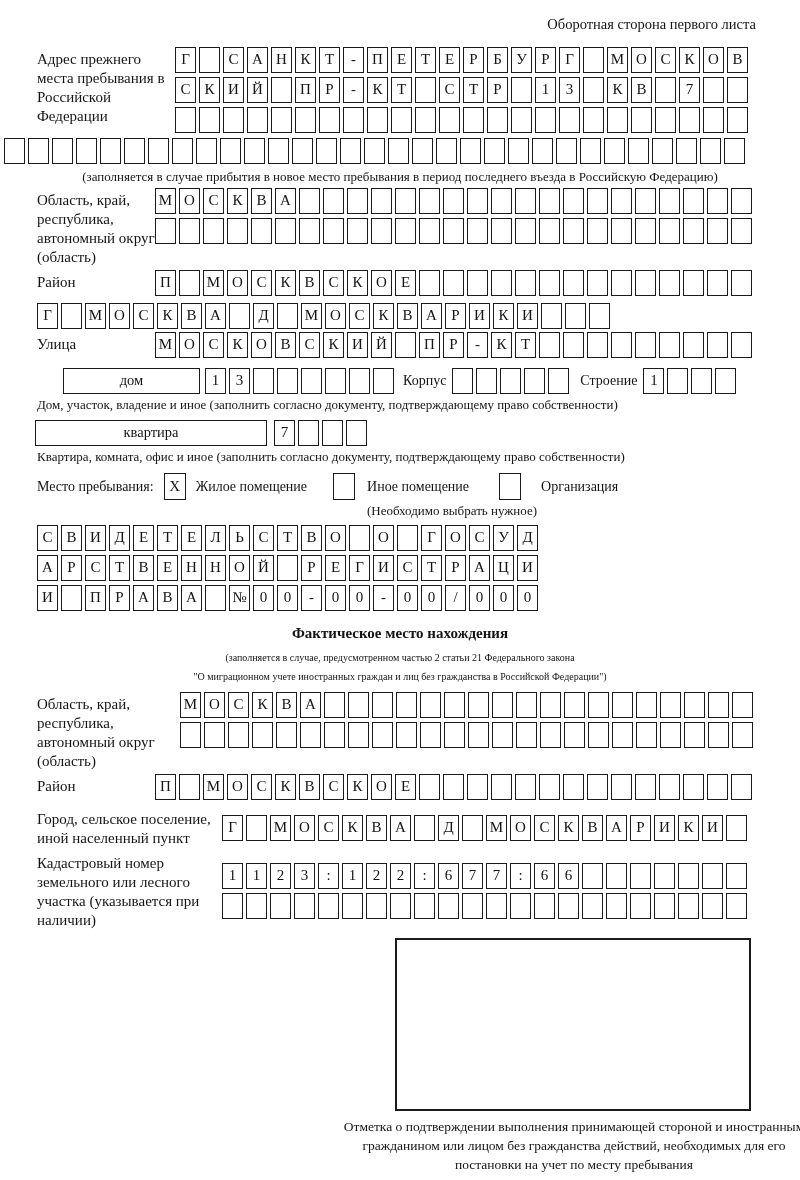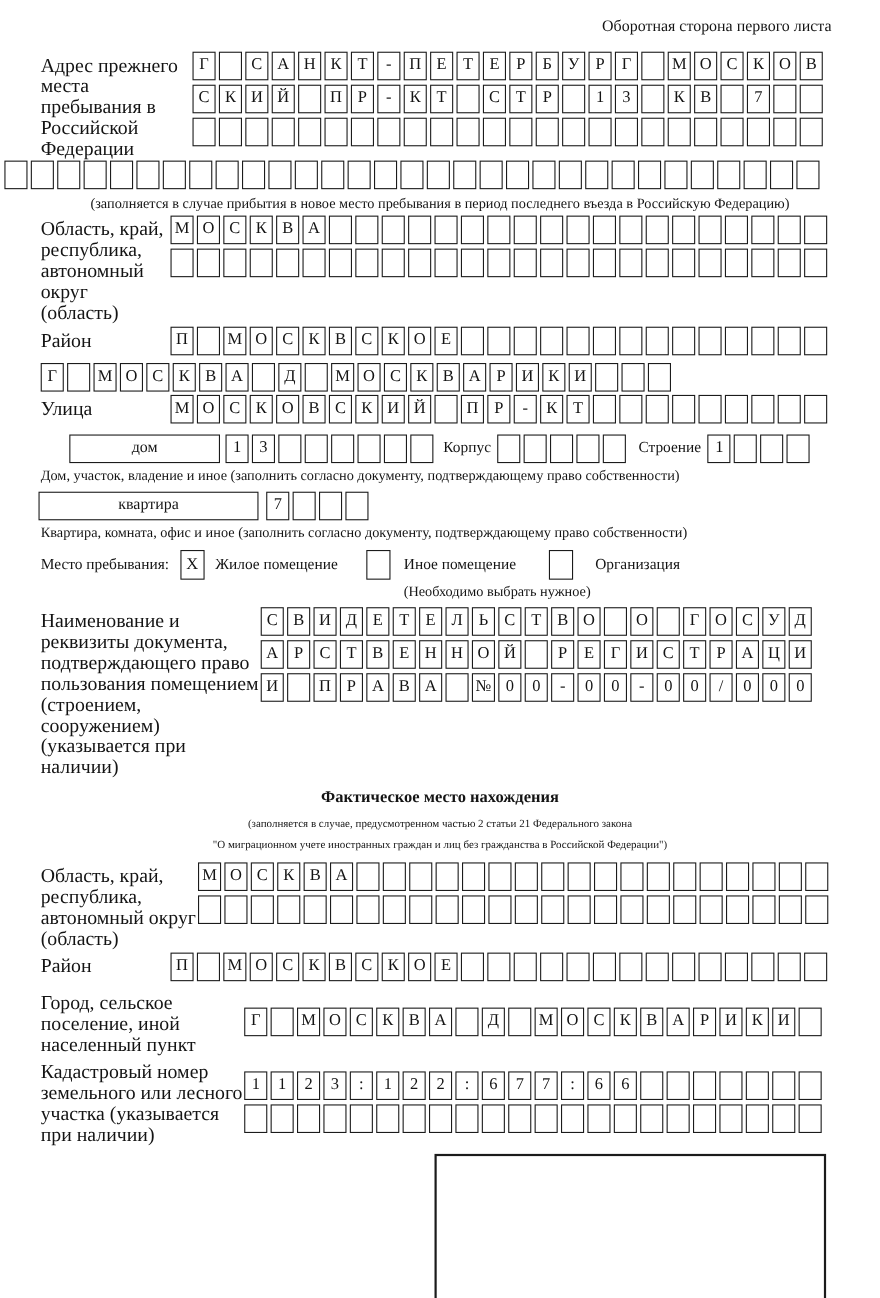--- a/index.html
+++ b/index.html
@@ -1,21 +1,21 @@
 <!DOCTYPE html>
 <html><head>
 <meta charset="utf-8">
 <style>
   html,body{margin:0;padding:0;background:#fff;}
   body{width:800px;height:1180px;font-family:"Liberation Serif","DejaVu Serif",serif;color:#141414;}
   .page{padding:16px 0 0 37px;box-sizing:border-box;}
   .header-note{text-align:right;padding-right:44px;font-size:14.5px;margin-bottom:14px;}
   .field{display:flex;align-items:flex-start;margin-top:3px;}
   .field.vcenter{align-items:center;}
-  .flabel{font-size:18px;line-height:19px;flex:none;padding-top:3px;}
+  .flabel{font-size:15px;line-height:19px;flex:none;padding-top:3px;}
   .w138{width:138px}.w105{width:118px}.w118{width:118px}.w143{width:143px}.w200{width:200px}.w185{width:185px}
   .cellcol{display:flex;flex-direction:column;}
   .cells{display:flex;margin-bottom:4px;}
   .cell{flex:none;width:21px;height:26px;margin-right:3px;border:1.5px solid #1b1b1b;box-sizing:border-box;
         text-align:center;font-size:15px;line-height:23px;}
   .fullrow{margin-left:-33px;margin-top:1px;}
   .caption{font-size:13px;line-height:17px;margin-top:0px;}
   .caption-center{margin-left:-37px;width:800px;text-align:center;font-size:13px;line-height:17px;}
   .sec-title{margin:5px 0 9px -37px;width:800px;text-align:center;font-weight:bold;font-size:15.5px;}
   .fact-title{margin:10px 0 6px -37px;width:800px;text-align:center;font-weight:bold;font-size:15px;}
@@ -334,21 +334,21 @@
     <div class="cells" style="margin:0">
         <span class="cell">1</span>
         <span class="cell"></span>
         <span class="cell"></span>
         <span class="cell"></span>
       </div>
   </div>
   <div class="caption">Дом, участок, владение и иное (заполнить согласно документу, подтверждающему право собственности)</div>
 
   <div class="apt-row">
-    <div class="bigbox" style="width:200px"><span>квартира</span></div>
+    <div class="bigbox" style="width:232px"><span>квартира</span></div>
     <div class="cells" style="margin:0 0 0 7px">
         <span class="cell">7</span>
         <span class="cell"></span>
         <span class="cell"></span>
         <span class="cell"></span>
       </div>
   </div>
   <div class="caption">Квартира, комната, офис и иное (заполнить согласно документу, подтверждающему право собственности)</div>
 
   <div class="stay-row">
@@ -356,21 +356,20 @@
     <span class="checkbox" style="margin-left:10px">X</span>
     <span style="margin-left:10px">Жилое помещение</span>
     <span class="checkbox" style="margin-left:26px"></span>
     <span style="margin-left:12px">Иное помещение</span>
     <span class="checkbox" style="margin-left:30px"></span>
     <span style="margin-left:20px">Организация</span>
   </div>
   <div class="note-center">(Необходимо выбрать нужное)</div>
 
   <div class="field mt6">
-    <div class="flabel w200">Наименование и реквизиты документа, подтверждающего право пользования помещением (строением, сооружением) (указывается при наличии)</div>
     <div class="cellcol">
       <div class="cells">
           <span class="cell">С</span>
           <span class="cell">В</span>
           <span class="cell">И</span>
           <span class="cell">Д</span>
           <span class="cell">Е</span>
           <span class="cell">Т</span>
           <span class="cell">Е</span>
           <span class="cell">Л</span>

